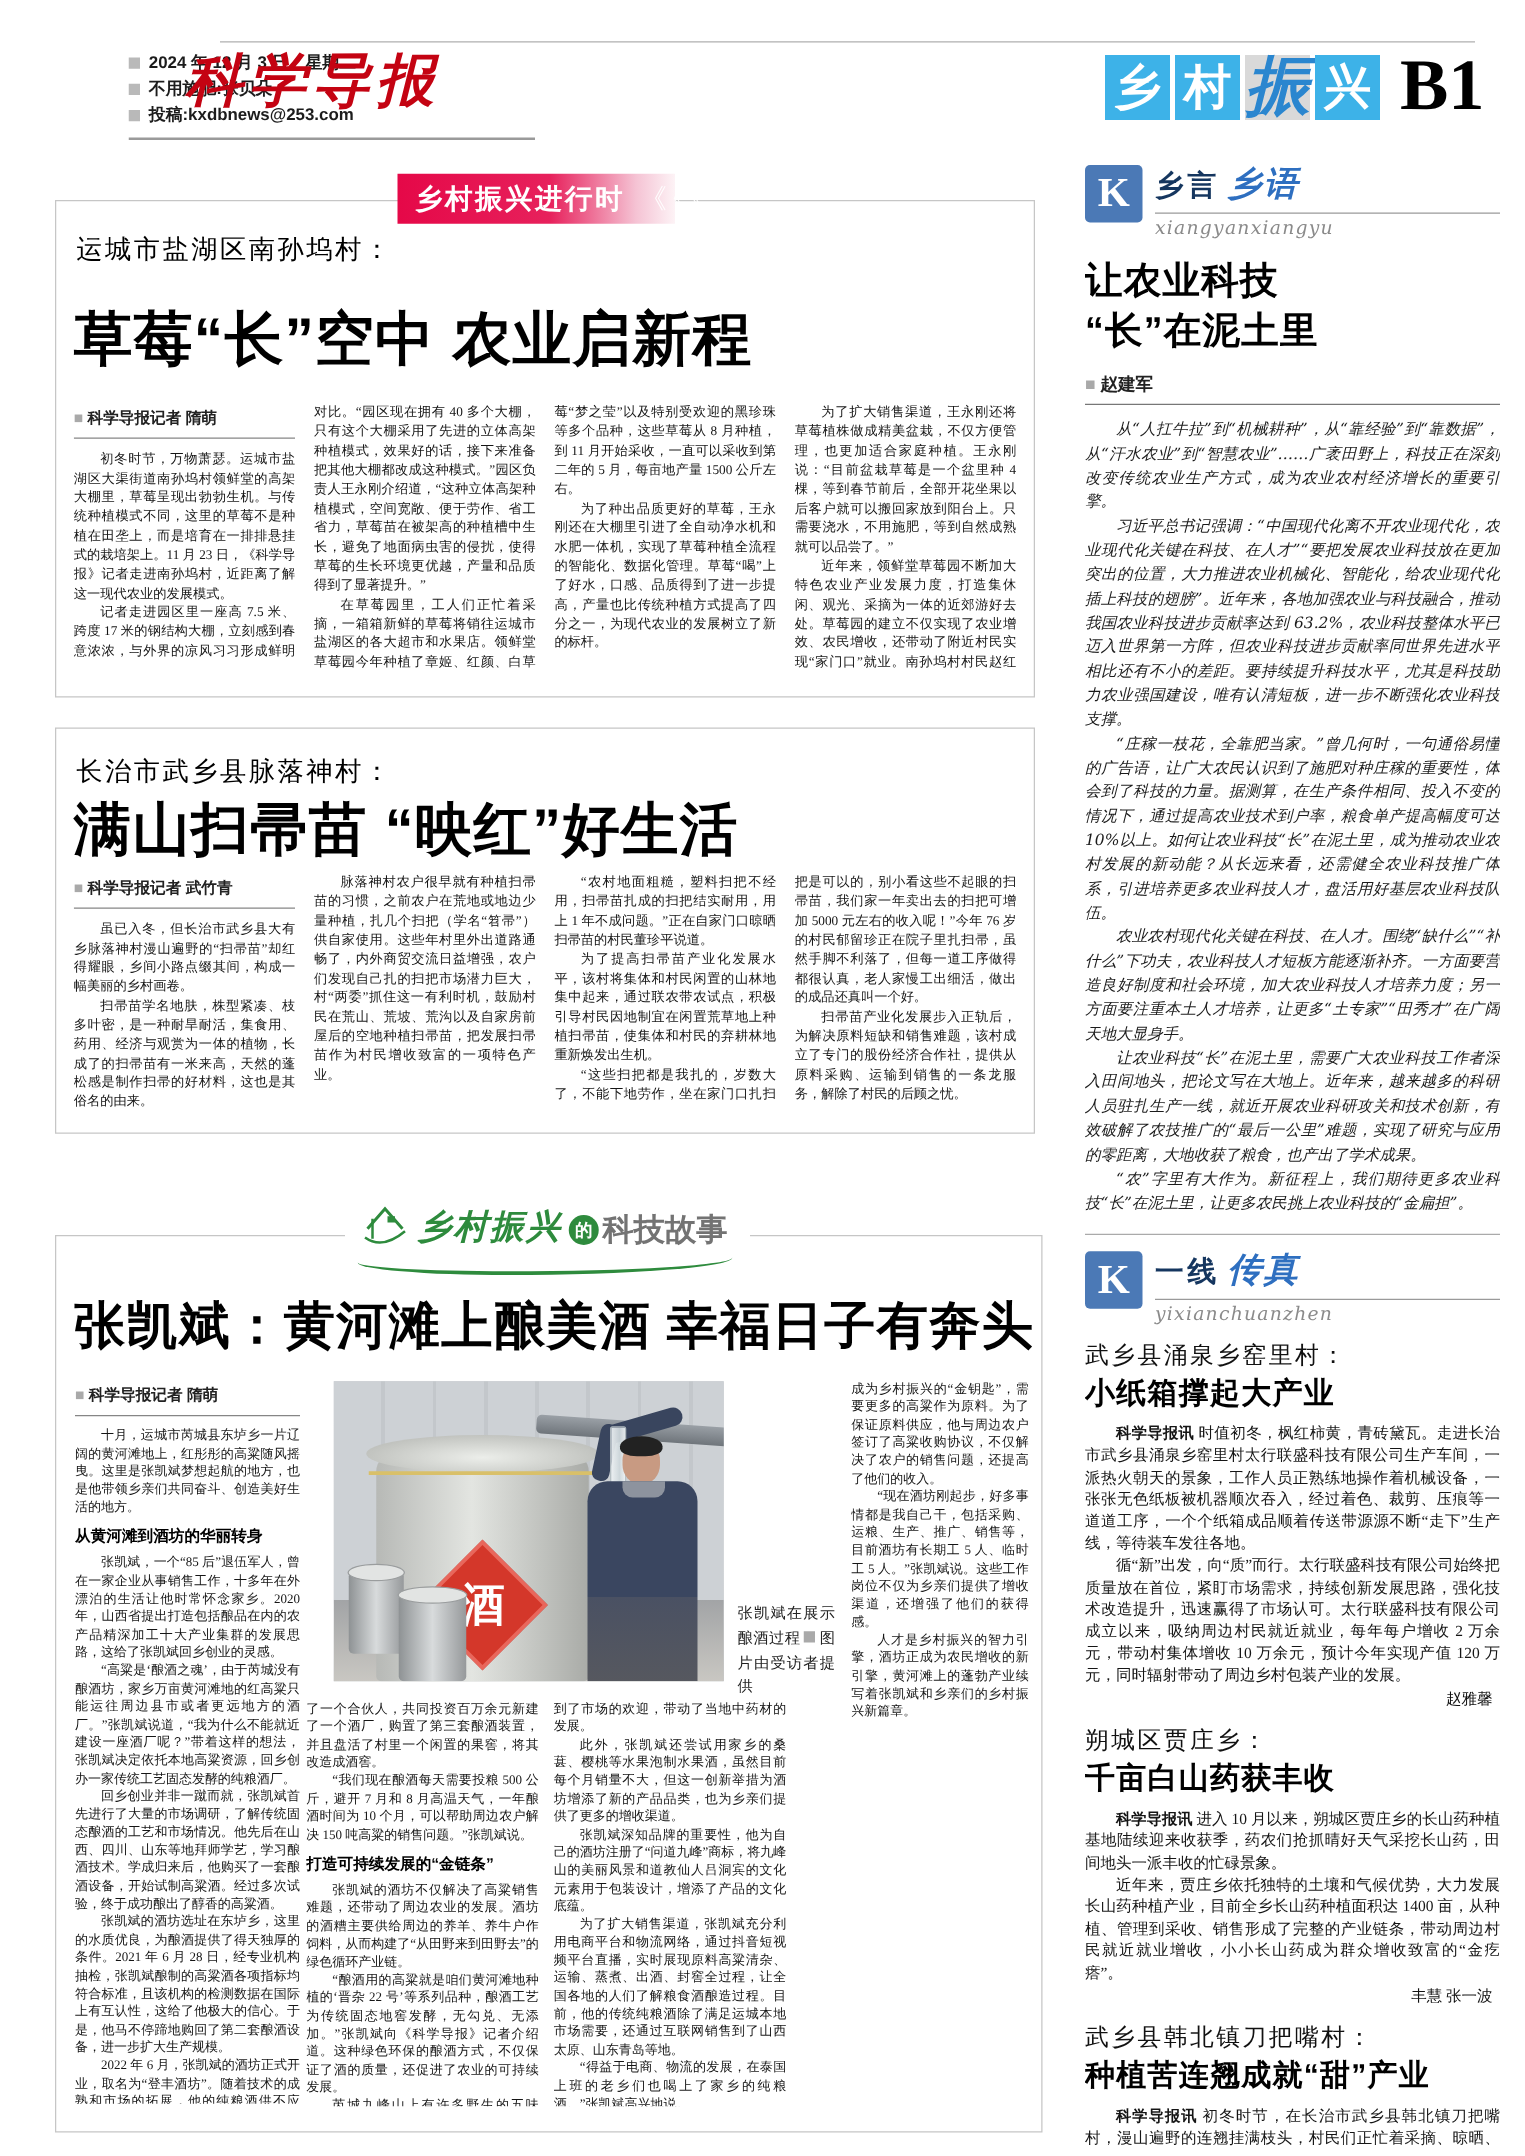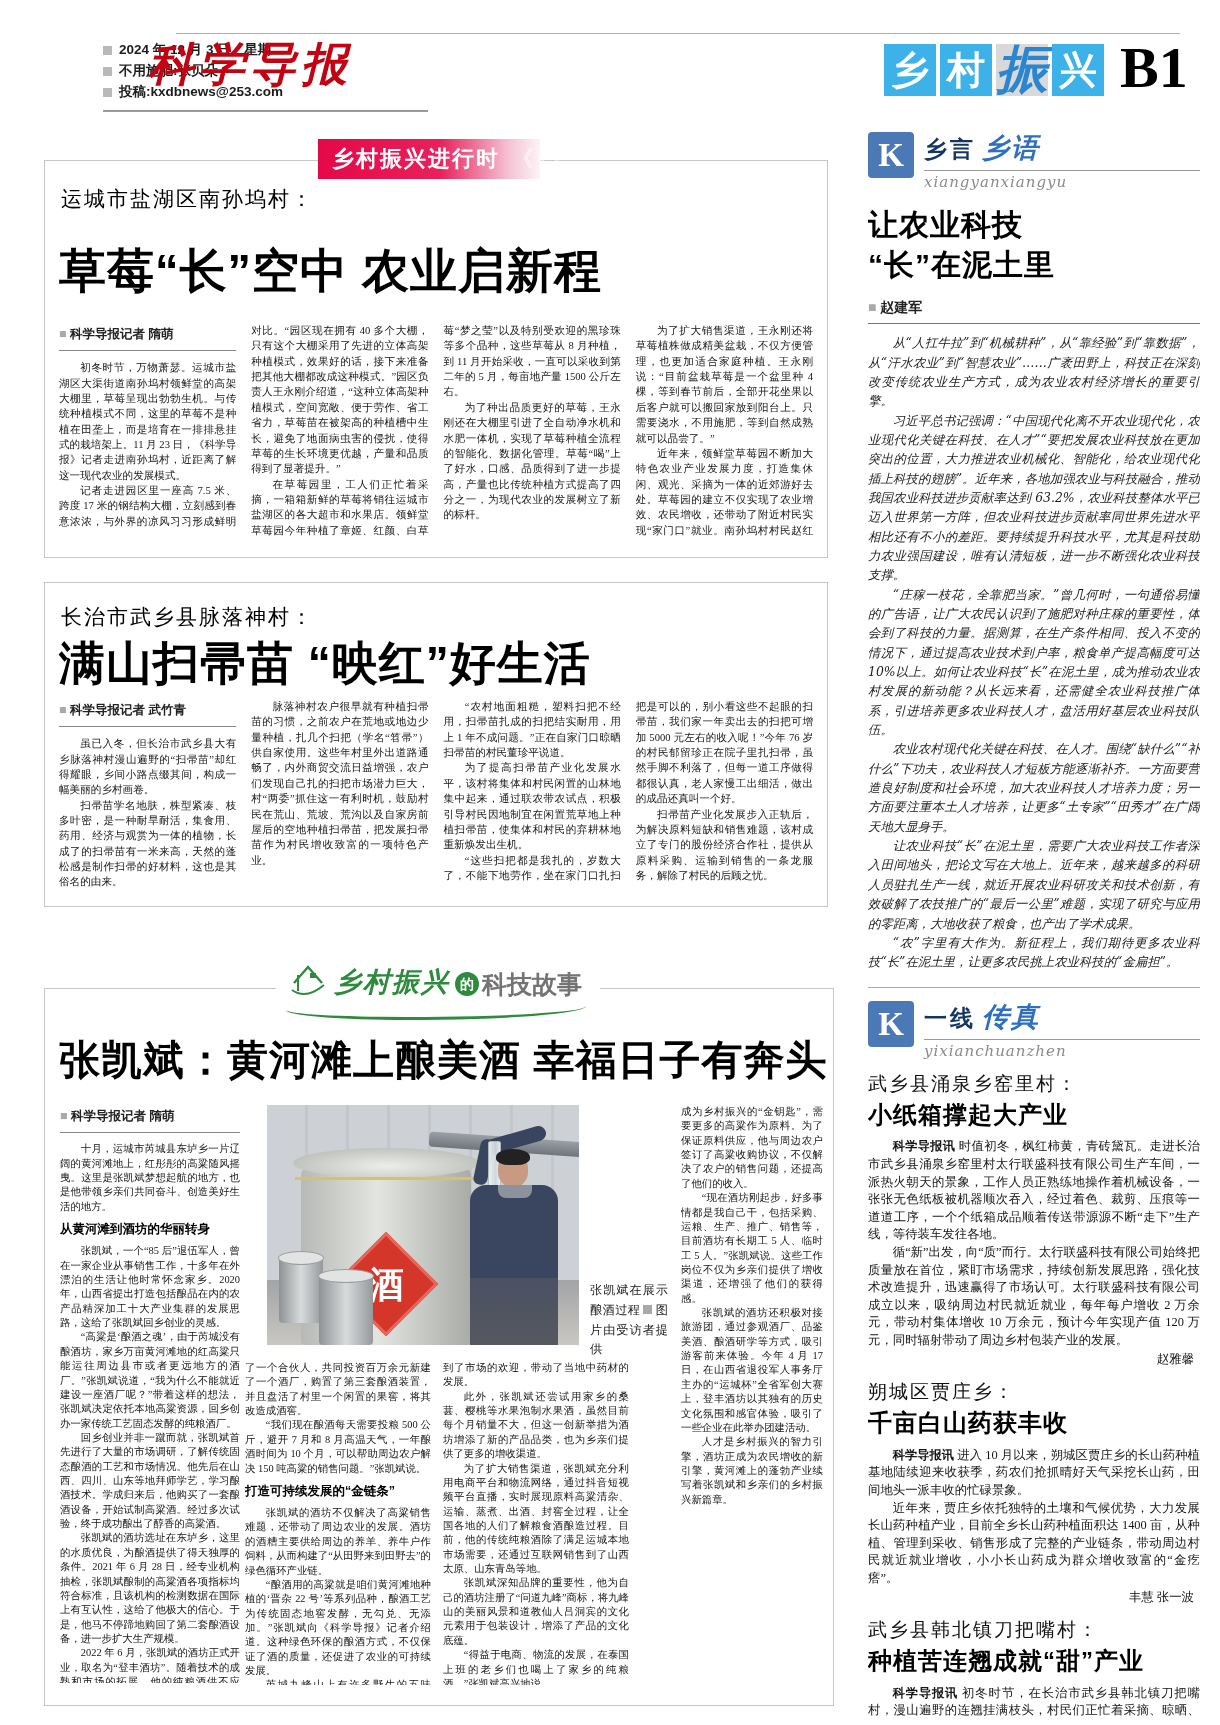--- a/index.html
+++ b/index.html
@@ -243,28 +243,27 @@
         <p class="cont">了一个合伙人，共同投资百万余元新建了一个酒厂，购置了第三套酿酒装置，并且盘活了村里一个闲置的果窖，将其改造成酒窖。</p>
         <p>“我们现在酿酒每天需要投粮 500 公斤，避开 7 月和 8 月高温天气，一年酿酒时间为 10 个月，可以帮助周边农户解决 150 吨高粱的销售问题。”张凯斌说。</p>
         <h4 class="sub">打造可持续发展的“金链条”</h4>
         <p>张凯斌的酒坊不仅解决了高粱销售难题，还带动了周边农业的发展。酒坊的酒糟主要供给周边的养羊、养牛户作饲料，从而构建了“从田野来到田野去”的绿色循环产业链。</p>
         <p>“酿酒用的高粱就是咱们黄河滩地种植的‘晋杂 22 号’等系列品种，酿酒工艺为传统固态地窖发酵，无勾兑、无添加。”张凯斌向《科学导报》记者介绍道。这种绿色环保的酿酒方式，不仅保证了酒的质量，还促进了农业的可持续发展。</p>
         <p>芮城九峰山上有许多野生的五味子、鸡头黄精等中药材，除了传统的纯粮酒，张凯斌还利用当地丰富的中药材资源泡制中药酒，受</p>
       </div>
     <div class="wcol" id="wcol3">
         <p class="cont">到了市场的欢迎，带动了当地中药材的发展。</p>
         <p>此外，张凯斌还尝试用家乡的桑葚、樱桃等水果泡制水果酒，虽然目前每个月销量不大，但这一创新举措为酒坊增添了新的产品品类，也为乡亲们提供了更多的增收渠道。</p>
+        <p>张凯斌深知品牌的重要性，他为自己的酒坊注册了“问道九峰”商标，将九峰山的美丽风景和道教仙人吕洞宾的文化元素用于包装设计，增添了产品的文化底蕴。</p>
         <p>为了扩大销售渠道，张凯斌充分利用电商平台和物流网络，通过抖音短视频平台直播，实时展现原料高粱清杂、运输、蒸煮、出酒、封窖全过程，让全国各地的人们了解粮食酒酿造过程。目前，他的传统纯粮酒除了满足运城本地市场需要，还通过互联网销售到了山西太原、山东青岛等地。</p>
-        <p>张凯斌深知品牌的重要性，他为自己的酒坊注册了“问道九峰”商标，将九峰山的美丽风景和道教仙人吕洞宾的文化元素用于包装设计，增添了产品的文化底蕴。</p>
         <p>“得益于电商、物流的发展，在泰国上班的老乡们也喝上了家乡的纯粮酒。”张凯斌高兴地说。</p>
       </div>
     <div class="wcol" id="wcol4">
         <p class="cont">成为乡村振兴的“金钥匙”，需要更多的高粱作为原料。为了保证原料供应，他与周边农户签订了高粱收购协议，不仅解决了农户的销售问题，还提高了他们的收入。</p>
         <p>“现在酒坊刚起步，好多事情都是我自己干，包括采购、运粮、生产、推广、销售等，目前酒坊有长期工 5 人、临时工 5 人。”张凯斌说。这些工作岗位不仅为乡亲们提供了增收渠道，还增强了他们的获得感。</p>
-        <p>张凯斌的酒坊还积极对接旅游团，通过参观酒厂、品鉴美酒、酿酒研学等方式，吸引游客前来体验。今年 4 月 17 日，在山西省退役军人事务厅主办的“运城杯”全省军创大赛上，登丰酒坊以其独有的历史文化氛围和感官体验，吸引了一些企业在此举办团建活动。</p>
         <p>人才是乡村振兴的智力引擎，酒坊正成为农民增收的新引擎，黄河滩上的蓬勃产业续写着张凯斌和乡亲们的乡村振兴新篇章。</p>
       </div>
   </div>
 
   <div class="rail">
 
     <div class="krow">
       <div class="kblock">K</div>
       <div class="kright">
         <div class="knames">

